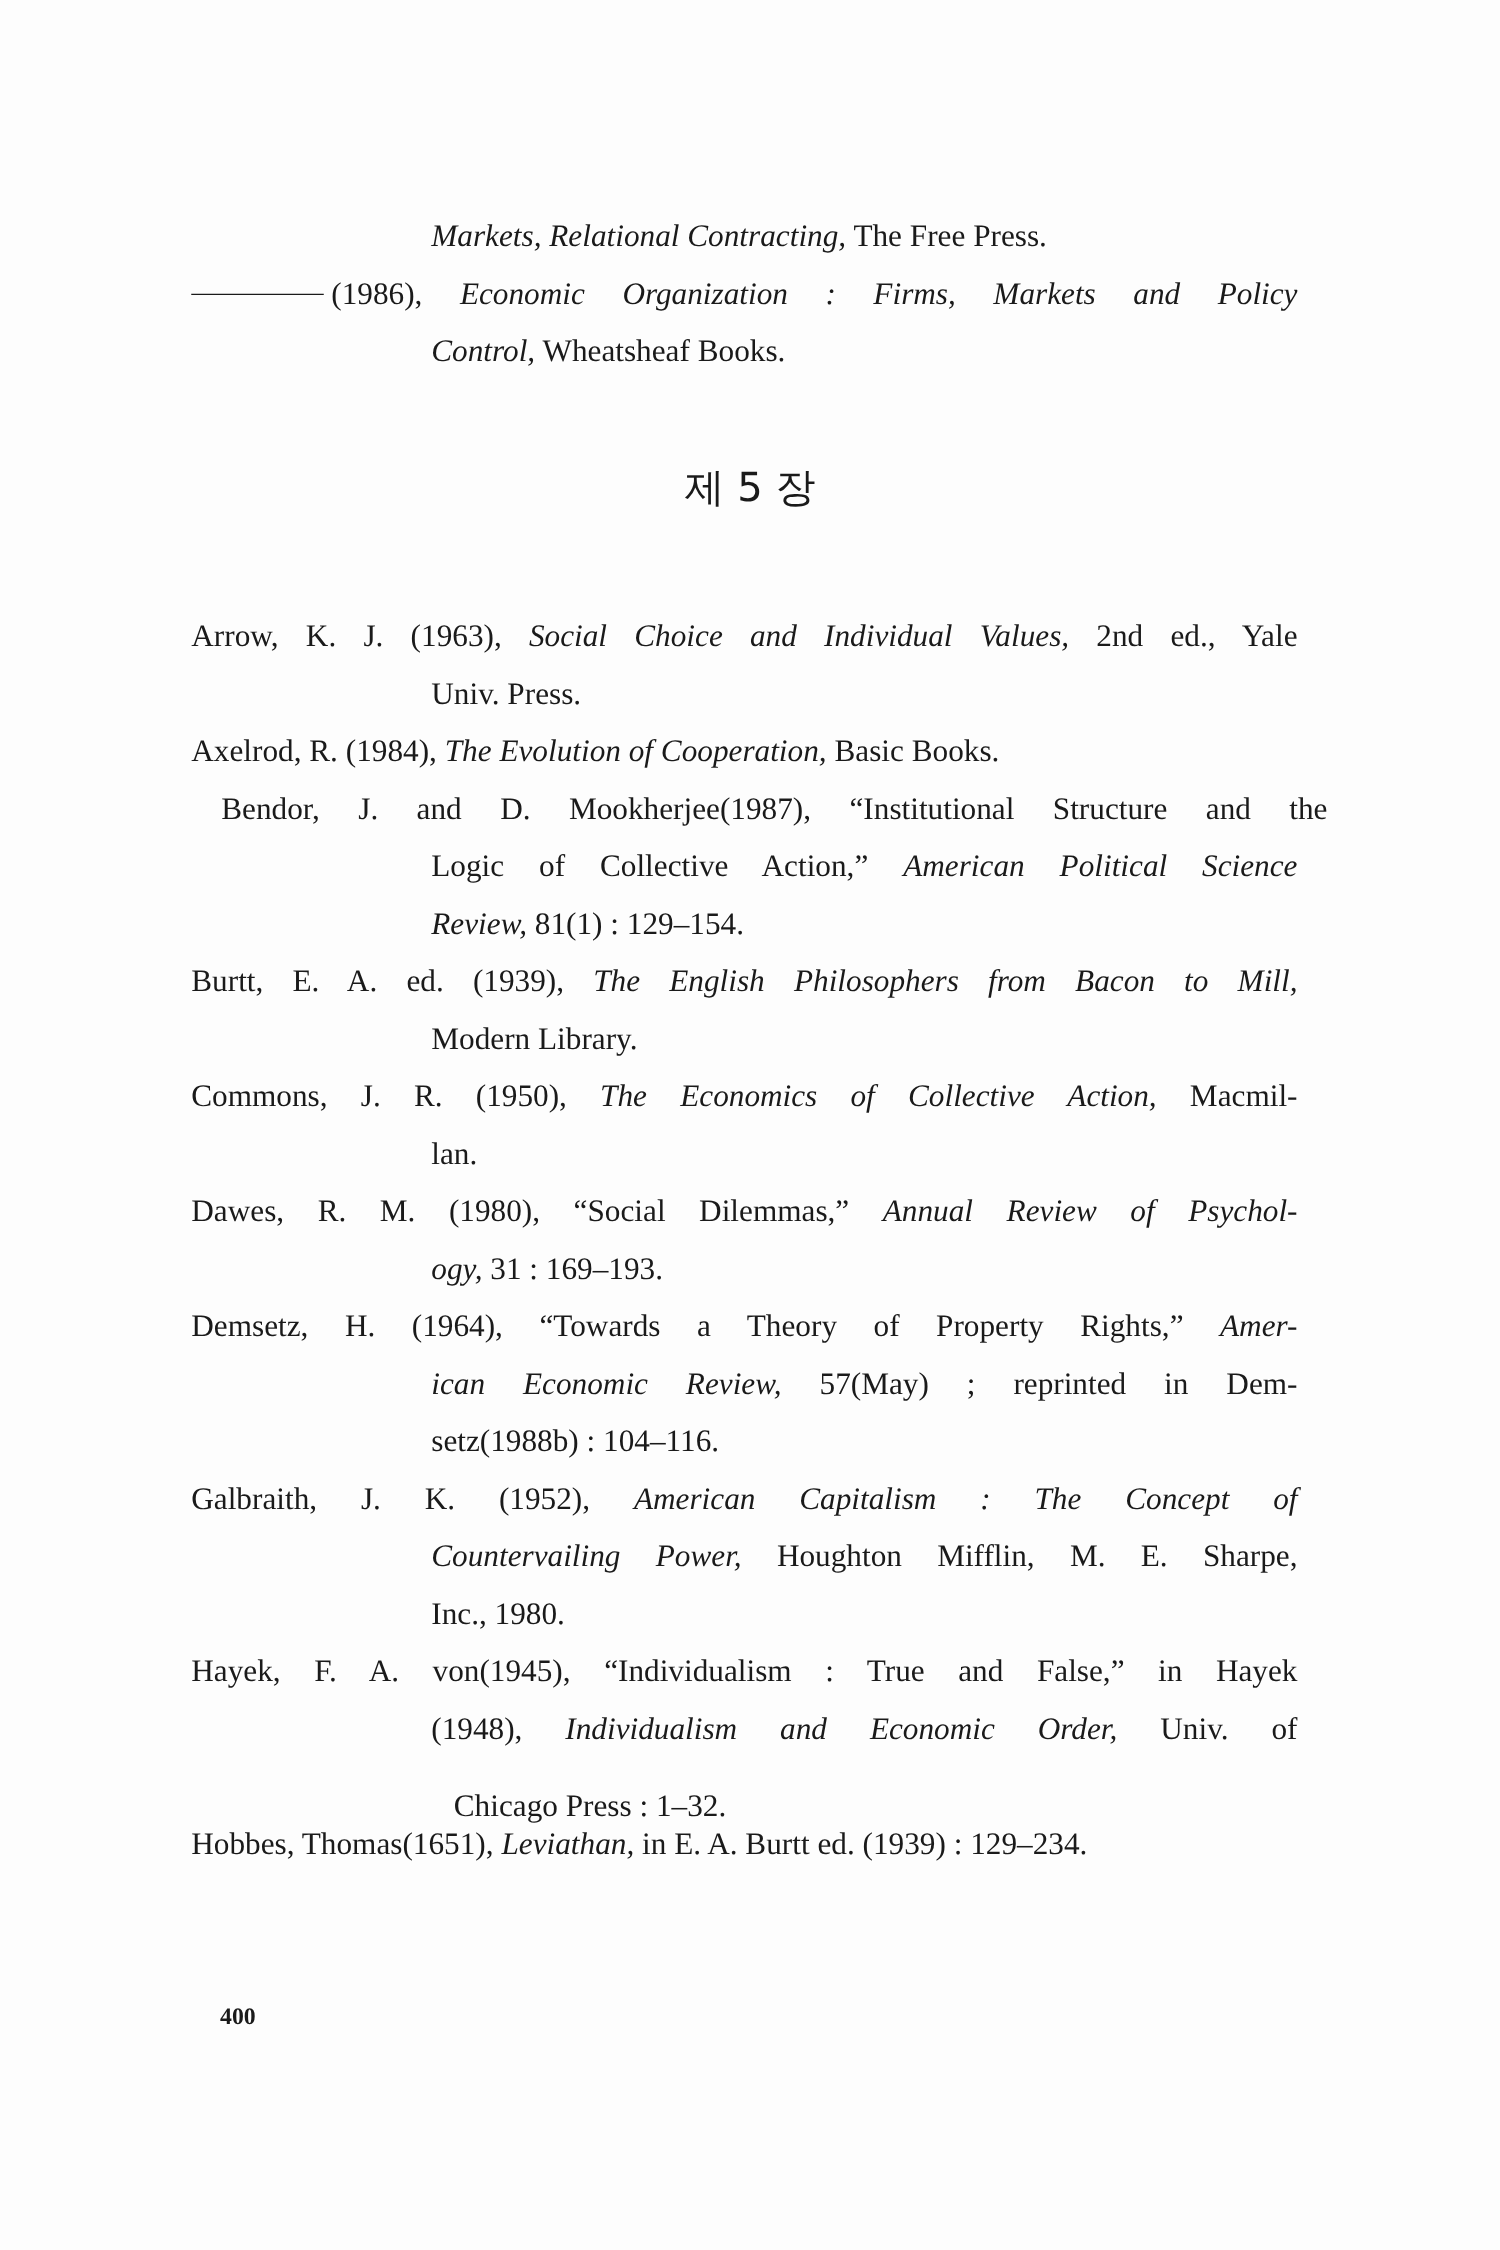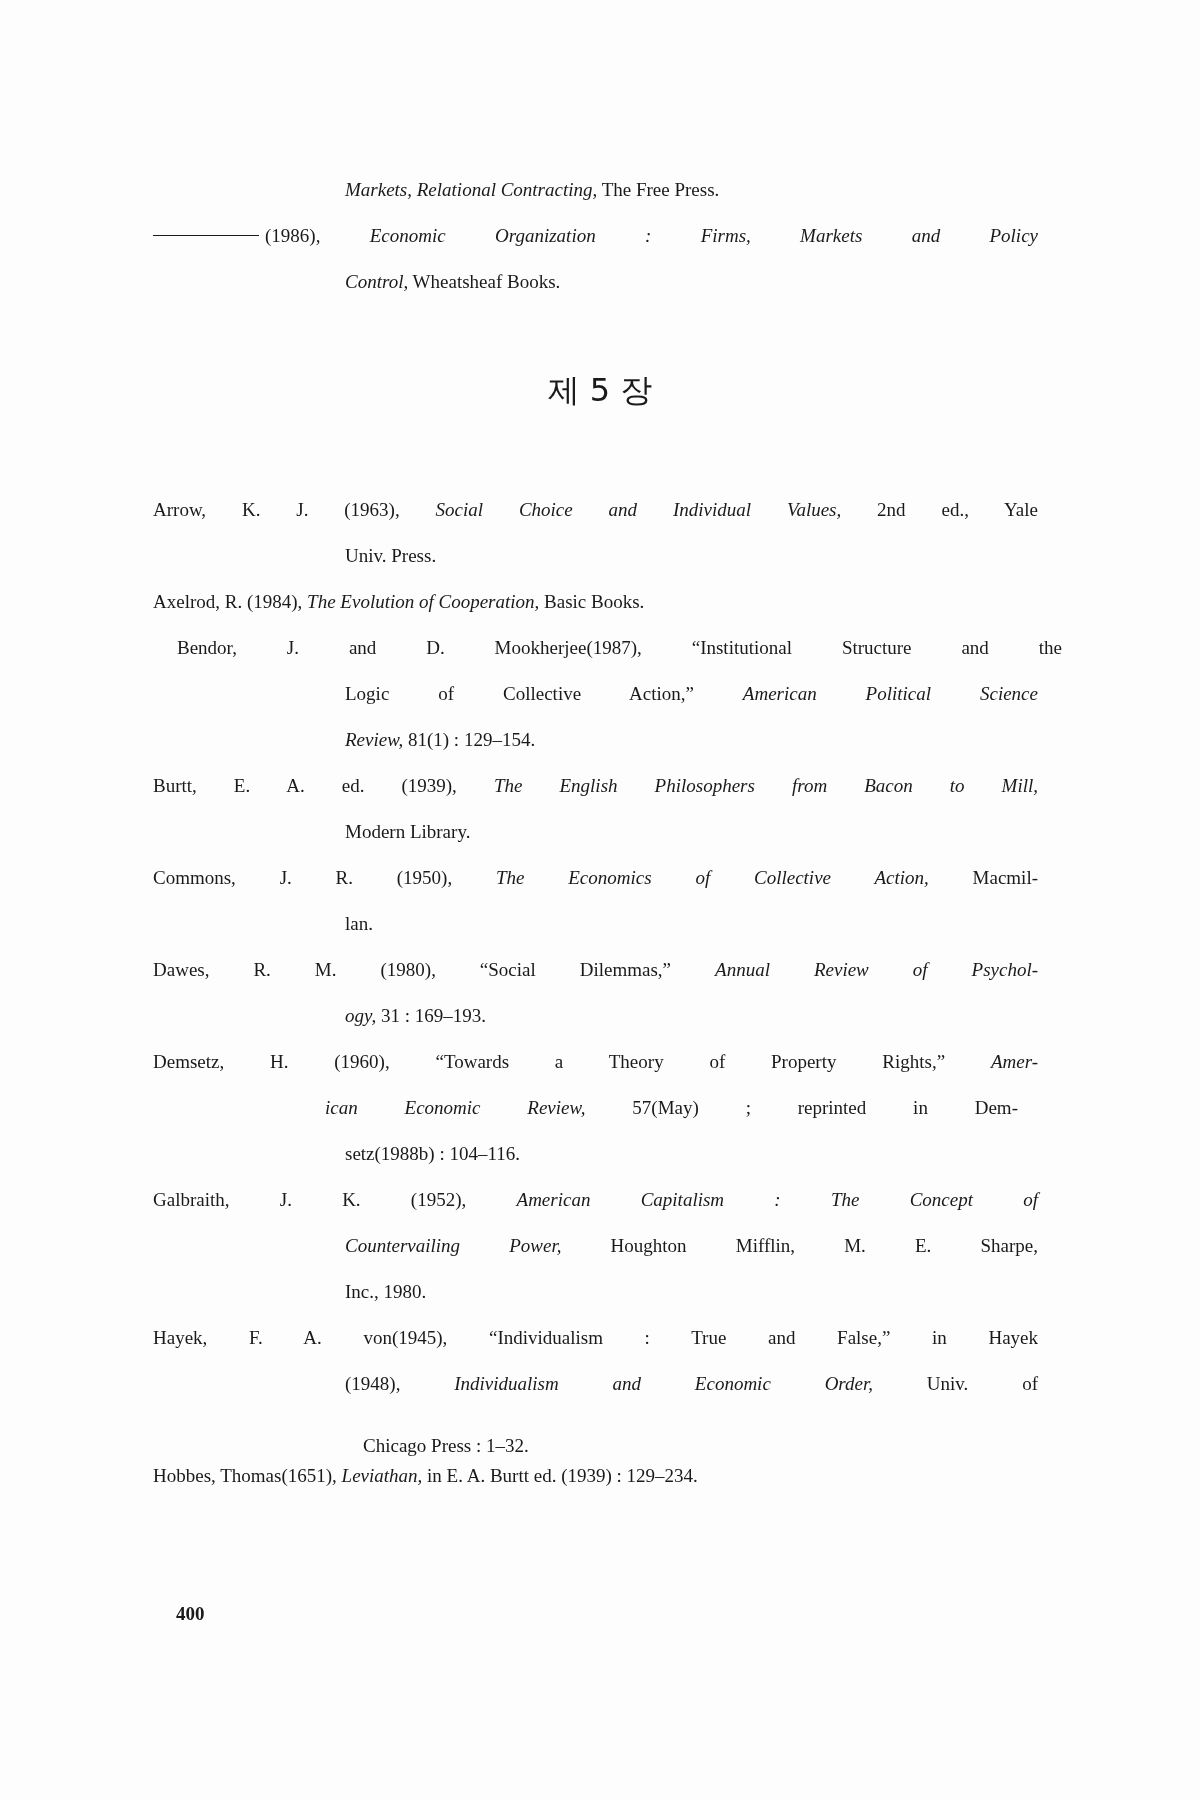--- a/index.html
+++ b/index.html
@@ -7,21 +7,21 @@
     width: 1200px; height: 1800px;
     background: #fdfdfd;
     position: relative;
     overflow: hidden;
     font-family: "Liberation Serif", "DejaVu Serif", serif;
     color: #1a1a1a;
   }
   .page { position: absolute; left: 0; top: 0; width: 1200px; height: 1800px; }
   .line {
     position: absolute;
-    font-size: 19px;
+    font-size: 25px;
     line-height: 46px;
     height: 46px;
     white-space: nowrap;
   }
   .just { text-align: justify; text-align-last: justify; }
   i, .it { font-style: italic; }
   .dash { display: inline-block; width: 106px; border-top: 1.6px solid #1a1a1a; vertical-align: middle; margin-right: 6px; position: relative; top: -2px; }
   .heading {
     position: absolute; left: 0; width: 1200px; text-align: center;
     font-family: "DejaVu Sans", sans-serif; font-size: 32px; line-height: 46px;
@@ -61,22 +61,22 @@
       </div>
       <div>
         <div class="line just" style="left: 153px; top: 855px; width: 885px; white-space: normal;"><span>Commons, J. R. (1950), </span><span class="it">The Economics of Collective Action,</span><span> Macmil-</span></div>
         <div class="line" style="left: 345px; top: 901px;"><span>lan.</span></div>
       </div>
       <div>
         <div class="line just" style="left: 153px; top: 947px; width: 885px; white-space: normal;"><span>Dawes, R. M. (1980), “Social Dilemmas,” </span><span class="it">Annual Review of Psychol-</span></div>
         <div class="line" style="left: 345px; top: 993px;"><span class="it">ogy,</span><span> 31 : 169–193.</span></div>
       </div>
       <div>
-        <div class="line just" style="left: 153px; top: 1039px; width: 885px; white-space: normal;"><span>Demsetz, H. (1960), “Towards a Theory of Property Rights,” </span><span class="it">Amer-</span></div>
-        <div class="line just" style="left: 325px; top: 1085px; width: 693px; white-space: normal;"><span class="it">ican Economic Review,</span><span> 57(May) ; reprinted in Dem-</span></div>
+        <div class="line just" style="left: 153px; top: 1039px; width: 885px; white-space: normal;"><span>Demsetz, H. (1964), “Towards a Theory of Property Rights,” </span><span class="it">Amer-</span></div>
+        <div class="line just" style="left: 345px; top: 1085px; width: 693px; white-space: normal;"><span class="it">ican Economic Review,</span><span> 57(May) ; reprinted in Dem-</span></div>
         <div class="line" style="left: 345px; top: 1131px;"><span>setz(1988b) : 104–116.</span></div>
       </div>
       <div>
         <div class="line just" style="left: 153px; top: 1177px; width: 885px; white-space: normal;"><span>Galbraith, J. K. (1952), </span><span class="it">American Capitalism : The Concept of</span></div>
         <div class="line just" style="left: 345px; top: 1223px; width: 693px; white-space: normal;"><span class="it">Countervailing Power,</span><span> Houghton Mifflin, M. E. Sharpe,</span></div>
         <div class="line" style="left: 345px; top: 1269px;"><span>Inc., 1980.</span></div>
       </div>
       <div>
         <div class="line just" style="left: 153px; top: 1315px; width: 885px; white-space: normal;"><span>Hayek, F. A. von(1945), “Individualism : True and False,” in Hayek</span></div>
         <div class="line just" style="left: 345px; top: 1361px; width: 693px; white-space: normal;"><span>(1948), </span><span class="it">Individualism and Economic Order,</span><span> Univ. of</span></div>

